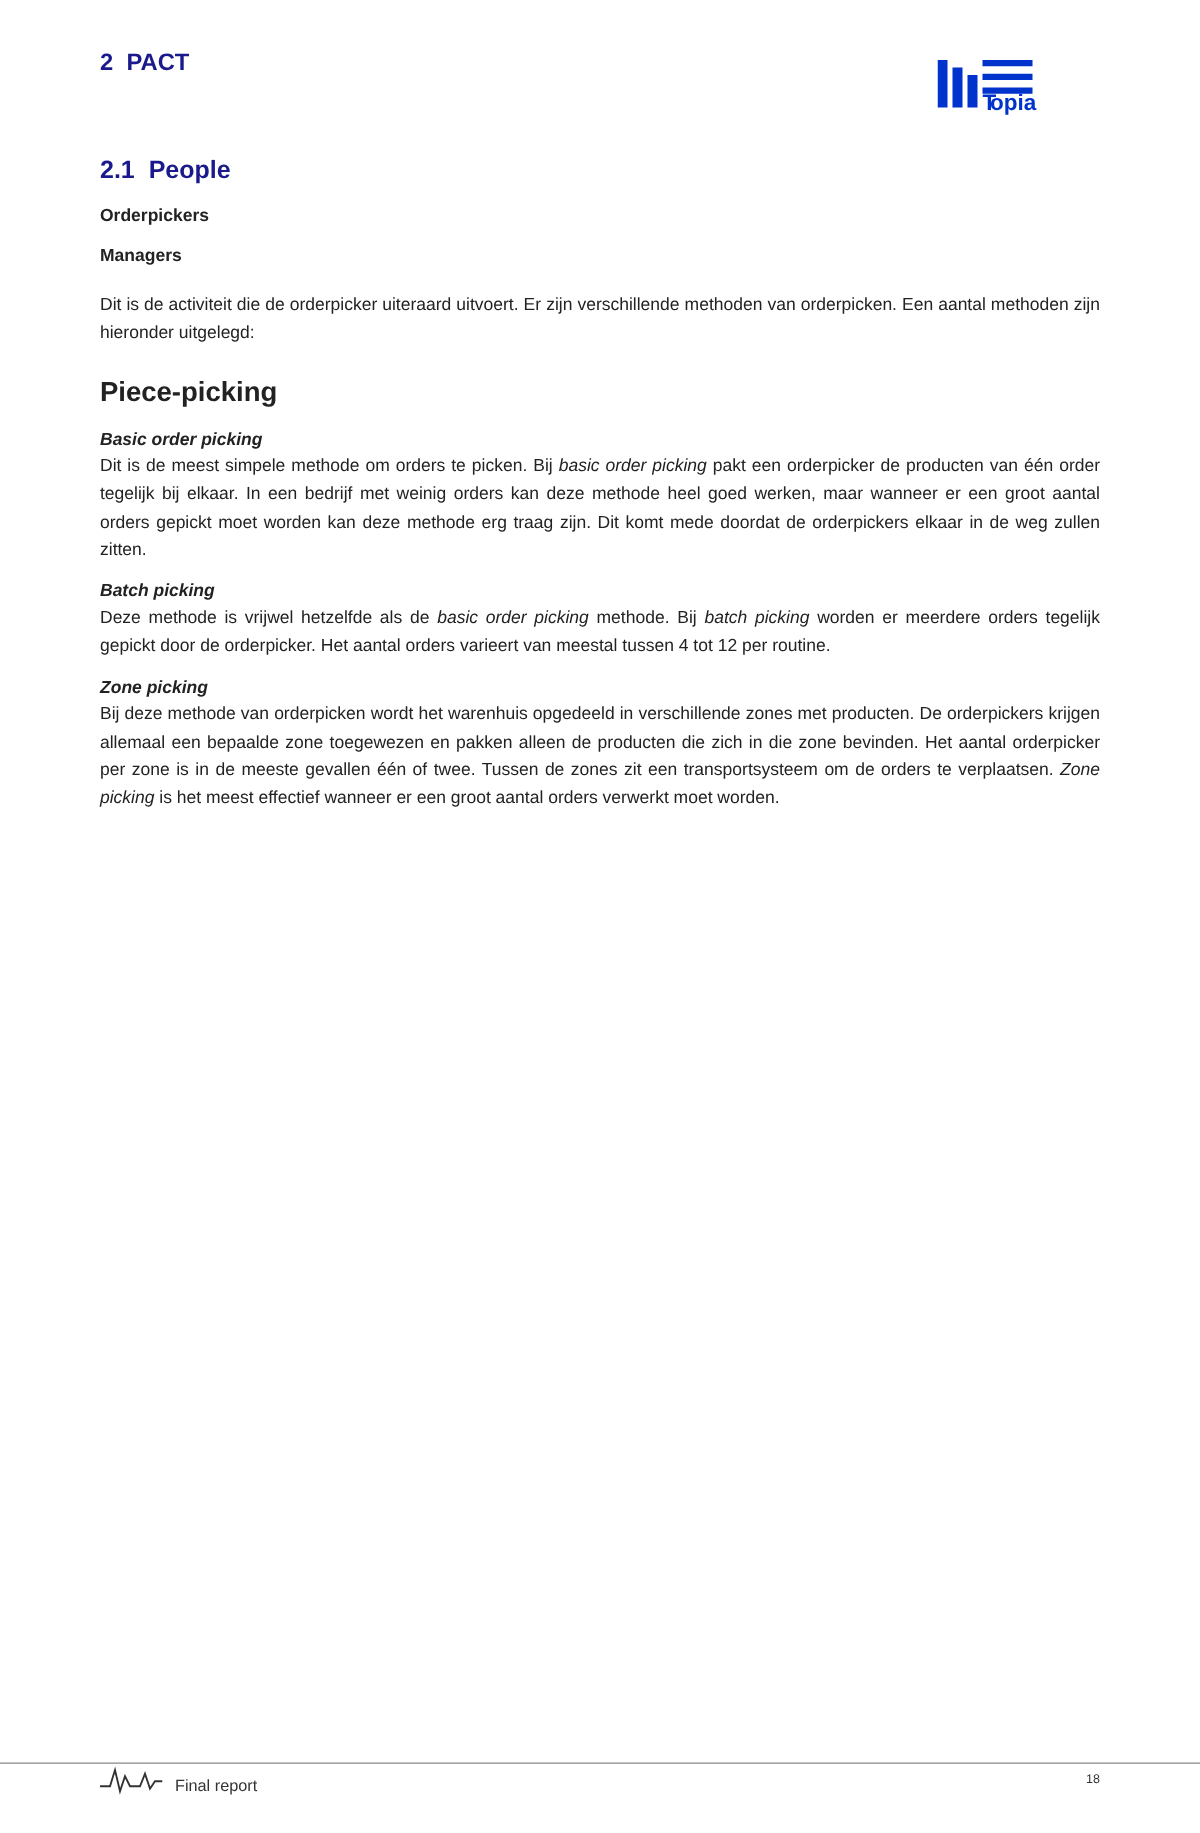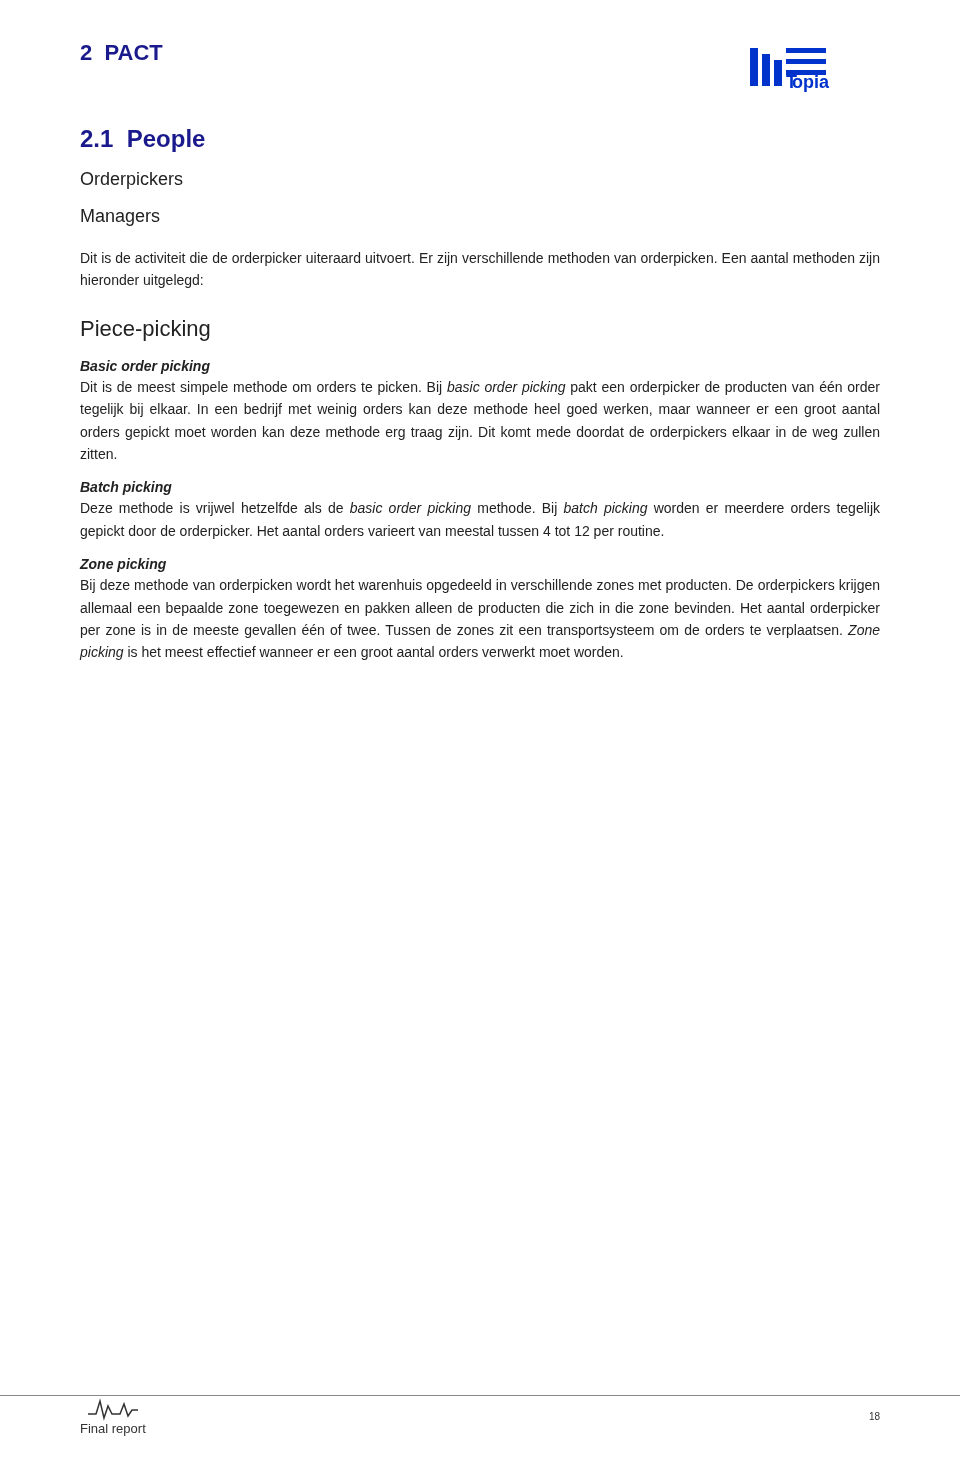--- a/index.html
+++ b/index.html
@@ -27,64 +27,64 @@
 
     
     .header {
       display: flex;
       justify-content: space-between;
       align-items: flex-start;
       margin-bottom: 30px;
     }
 
     .chapter-title {
-      font-size: 22px;
+      font-size: 19px;
       font-weight: bold;
       color: #1a1a8c;
       margin-bottom: 0;
     }
 
     
     .logo-container {
       display: flex;
       align-items: center;
       padding-left: 36px;
     }
 
     .logo-svg {
       width: 130px;
       height: 55px;
     }
 
     
     .section-title {
-      font-size: 24px;
+      font-size: 20px;
       font-weight: bold;
       color: #1a1a8c;
       margin-top: 10px;
       margin-bottom: 10px;
     }
 
     .role-title {
-      font-weight: normal;
-      font-size: 18px;
+      font-weight: bold;
+      font-size: 14px;
       margin-top: 16px;
       margin-bottom: 2px;
     }
 
     .body-text {
       font-size: 14px;
       line-height: 1.6;
       margin-bottom: 8px;
       text-align: justify;
     }
 
     .piece-picking-title {
       font-size: 22px;
-      font-weight: normal;
+      font-weight: bold;
       margin-top: 24px;
       margin-bottom: 16px;
     }
 
     .basic-order-title {
       font-weight: bold;
       font-style: italic;
       font-size: 14px;
       margin-top: 8px;
       margin-bottom: 2px;
@@ -119,22 +119,22 @@
       width: 100%;
       display: flex;
       justify-content: space-between;
       align-items: center;
       padding: 0 80px;
       border-top: 1px solid #888888;
     }
 
     .footer-left {
       display: flex;
-      align-items: center;
-      flex-direction: column;
+      align-items: flex-end;
+      gap: 10px;
     }
 
     .footer-wave {
       width: 50px;
       height: 25px;
     }
 
     .footer-text {
       font-size: 13px;
       color: #333;

